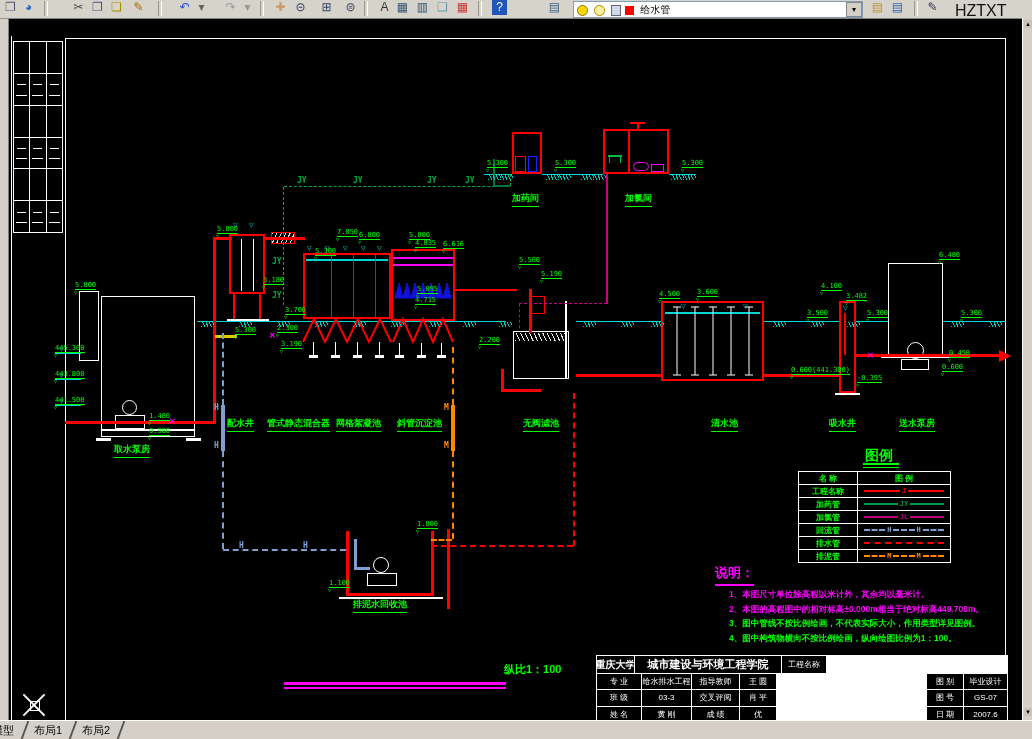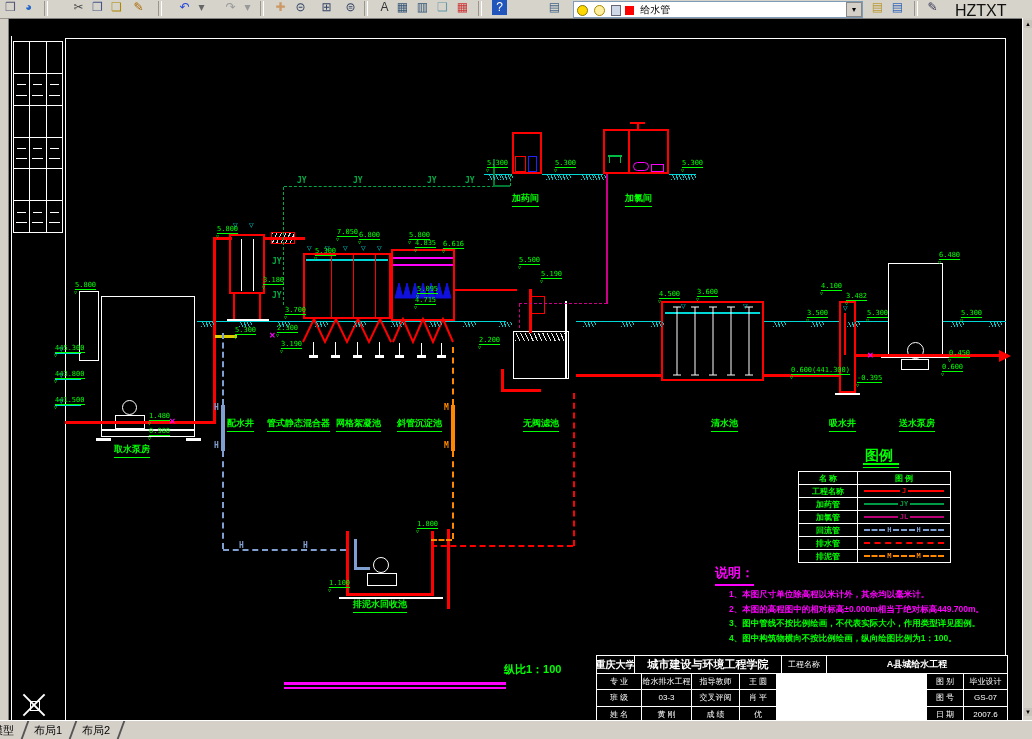--- a/index.html
+++ b/index.html
@@ -467,21 +467,20 @@
         <span class="note-line" style="left: 728px; top: 602.5px; color: rgb(255, 0, 255);">2、本图的高程图中的相对标高±0.000m相当于绝对标高449.700m。</span>
         <span class="note-line" style="left: 728px; top: 617px; color: rgb(0, 255, 0);">3、图中管线不按比例绘画，不代表实际大小，作用类型详见图例。</span>
         <span class="note-line" style="left: 728px; top: 631.5px; color: rgb(0, 255, 0);">4、图中构筑物横向不按比例绘画，纵向绘图比例为1：100。</span>
       </div>
 
   <div id="tblock" class="abs">
     <div class="tbrow1">
       <div class="tbcell" style="font-family:'Liberation Serif',serif;font-weight:bold;font-size:10px">重庆大学</div>
       <div class="tbcell" style="font-size:11px;font-weight:bold">城市建设与环境工程学院</div>
       <div class="tbcell tbsmall">工程名称</div>
-      <div class="tbcell" style="font-weight:bold">A县城给水工程</div>
     </div>
     <div id="tbgrid">
           <span class="tbcell tbsmall" style="grid-row: 1;">专 业</span>
           <span class="tbcell tbsmall" style="grid-row: 1;">给水排水工程</span>
           <span class="tbcell tbsmall" style="grid-row: 1;">指导教师</span>
           <span class="tbcell tbsmall" style="grid-row: 1; text-align: center;">王 圆</span>
           <span class="tbcell tbsmall" style="grid-area: 1 / 6;">图 别</span>
           <span class="tbcell tbsmall" style="grid-area: 1 / 7;">毕业设计</span>
           <span class="tbcell tbsmall" style="grid-row: 2;">班 级</span>
           <span class="tbcell tbsmall" style="grid-row: 2;">03-3</span>

